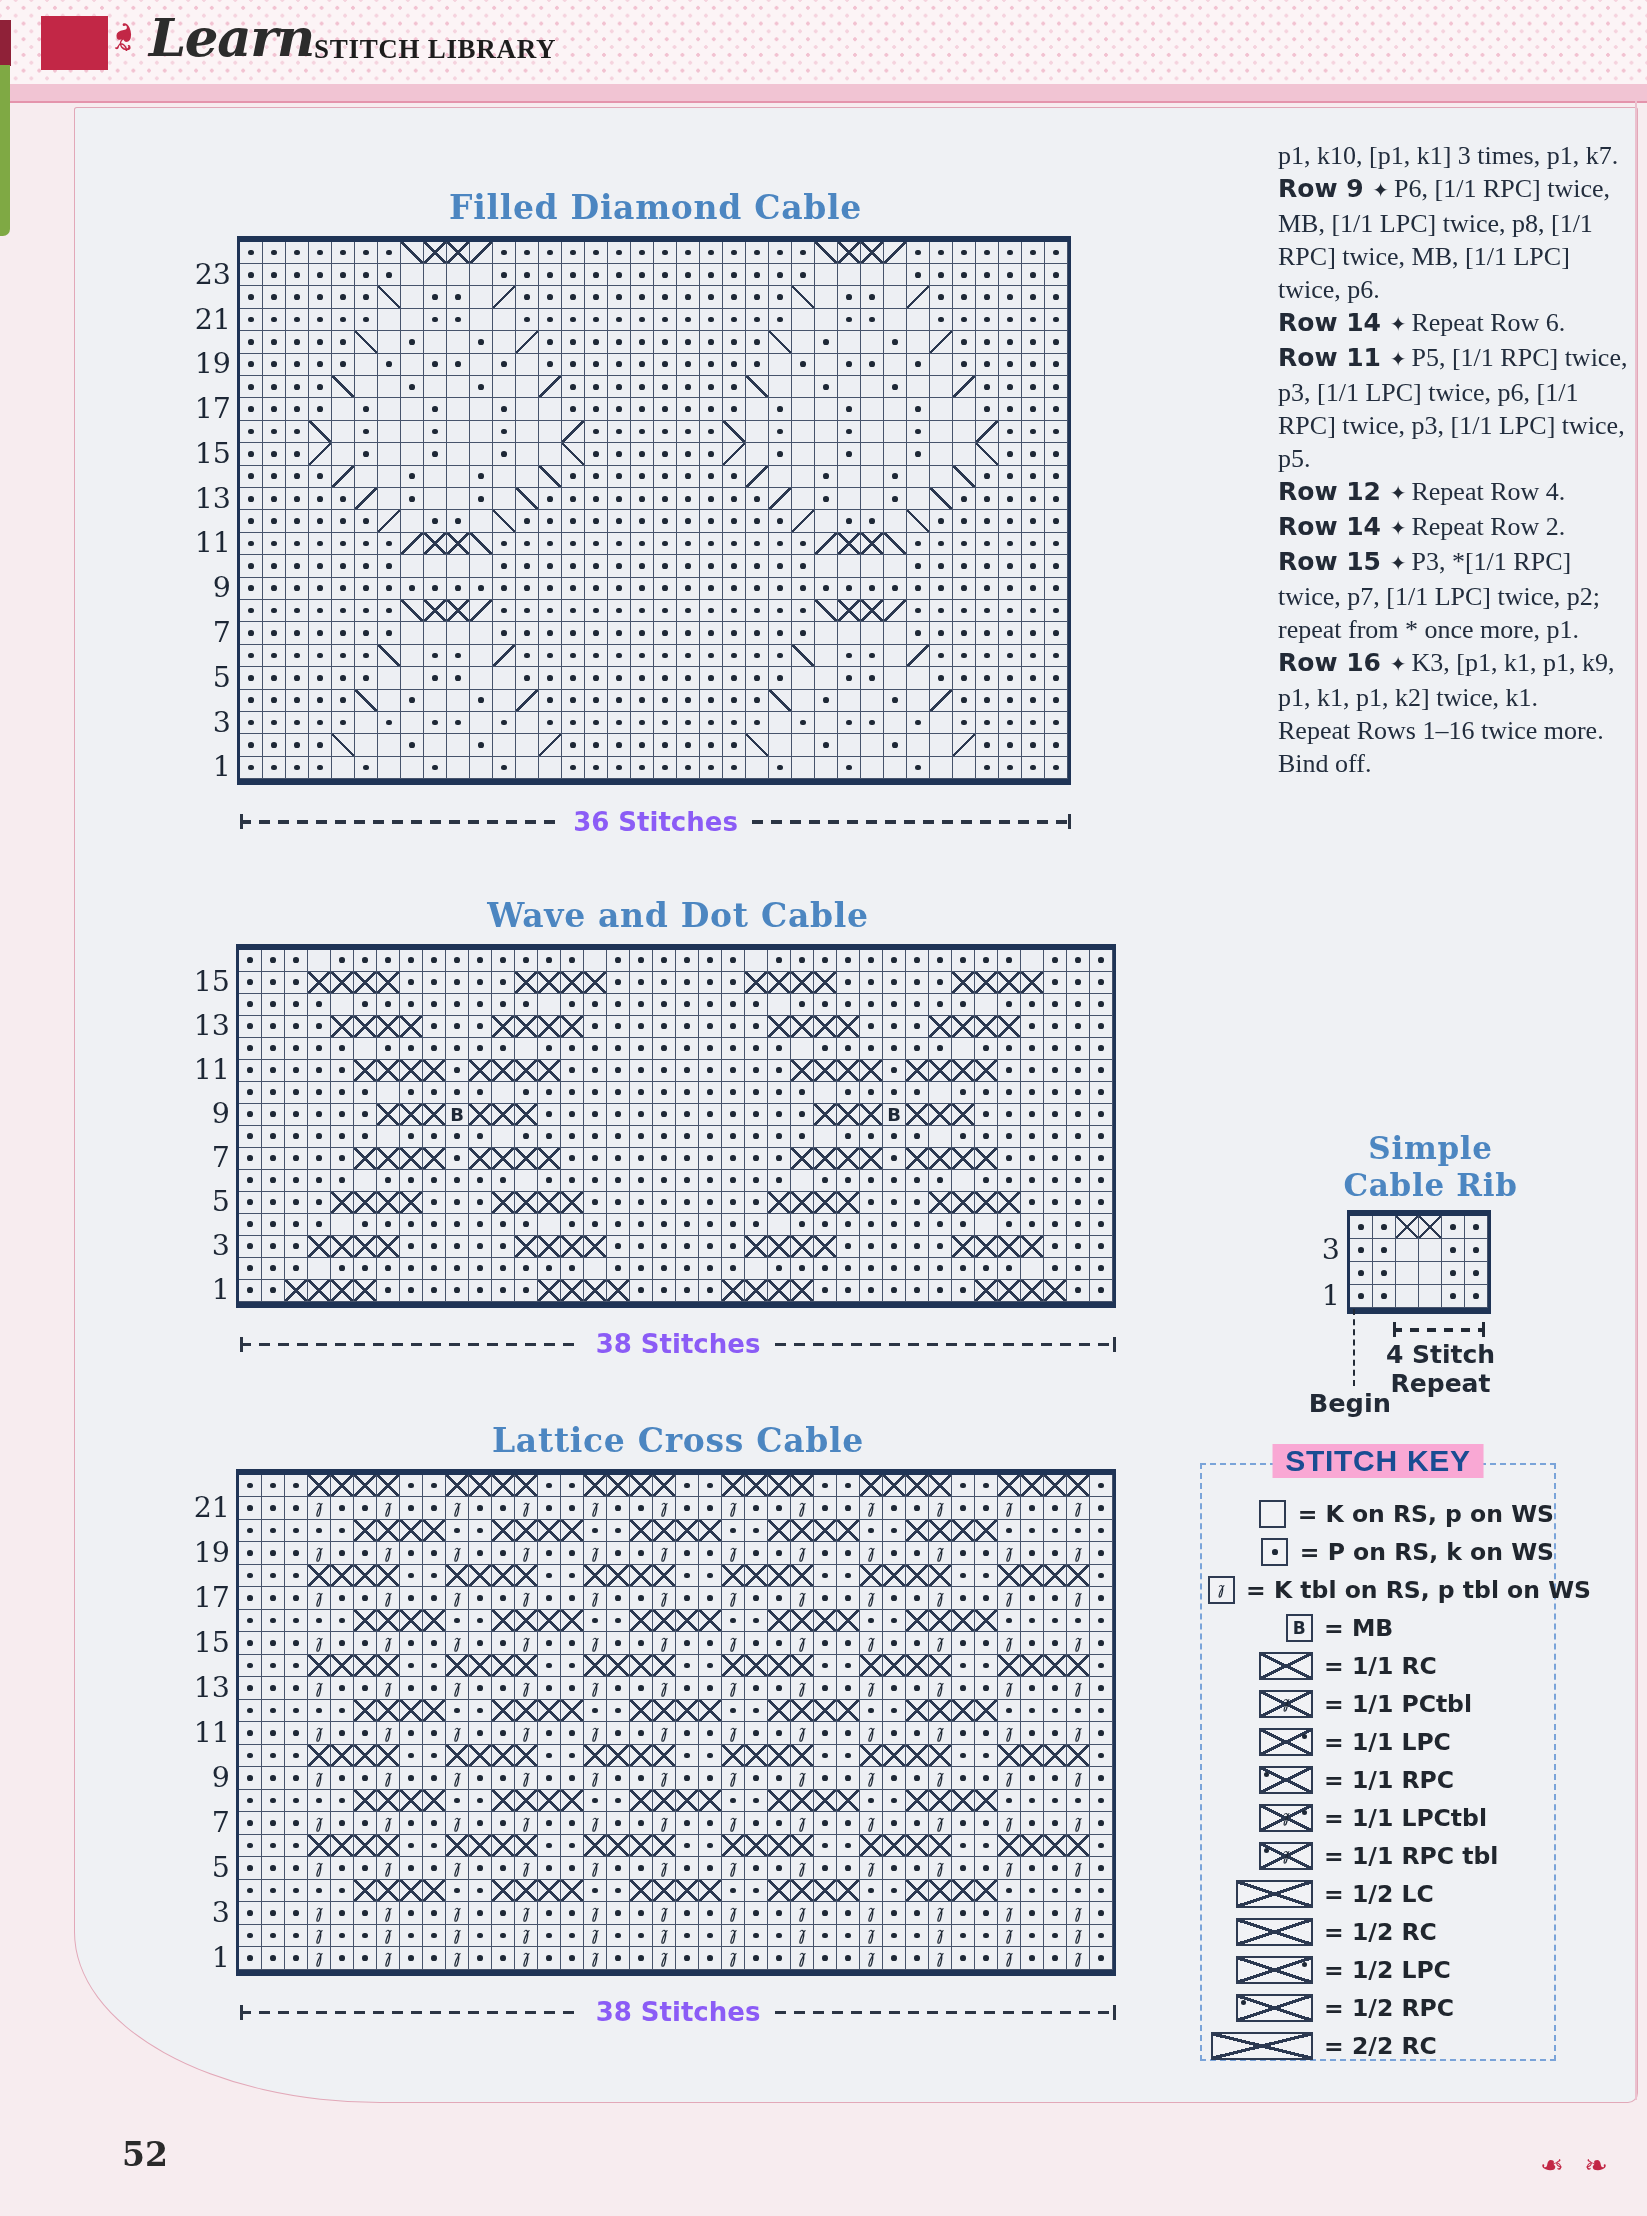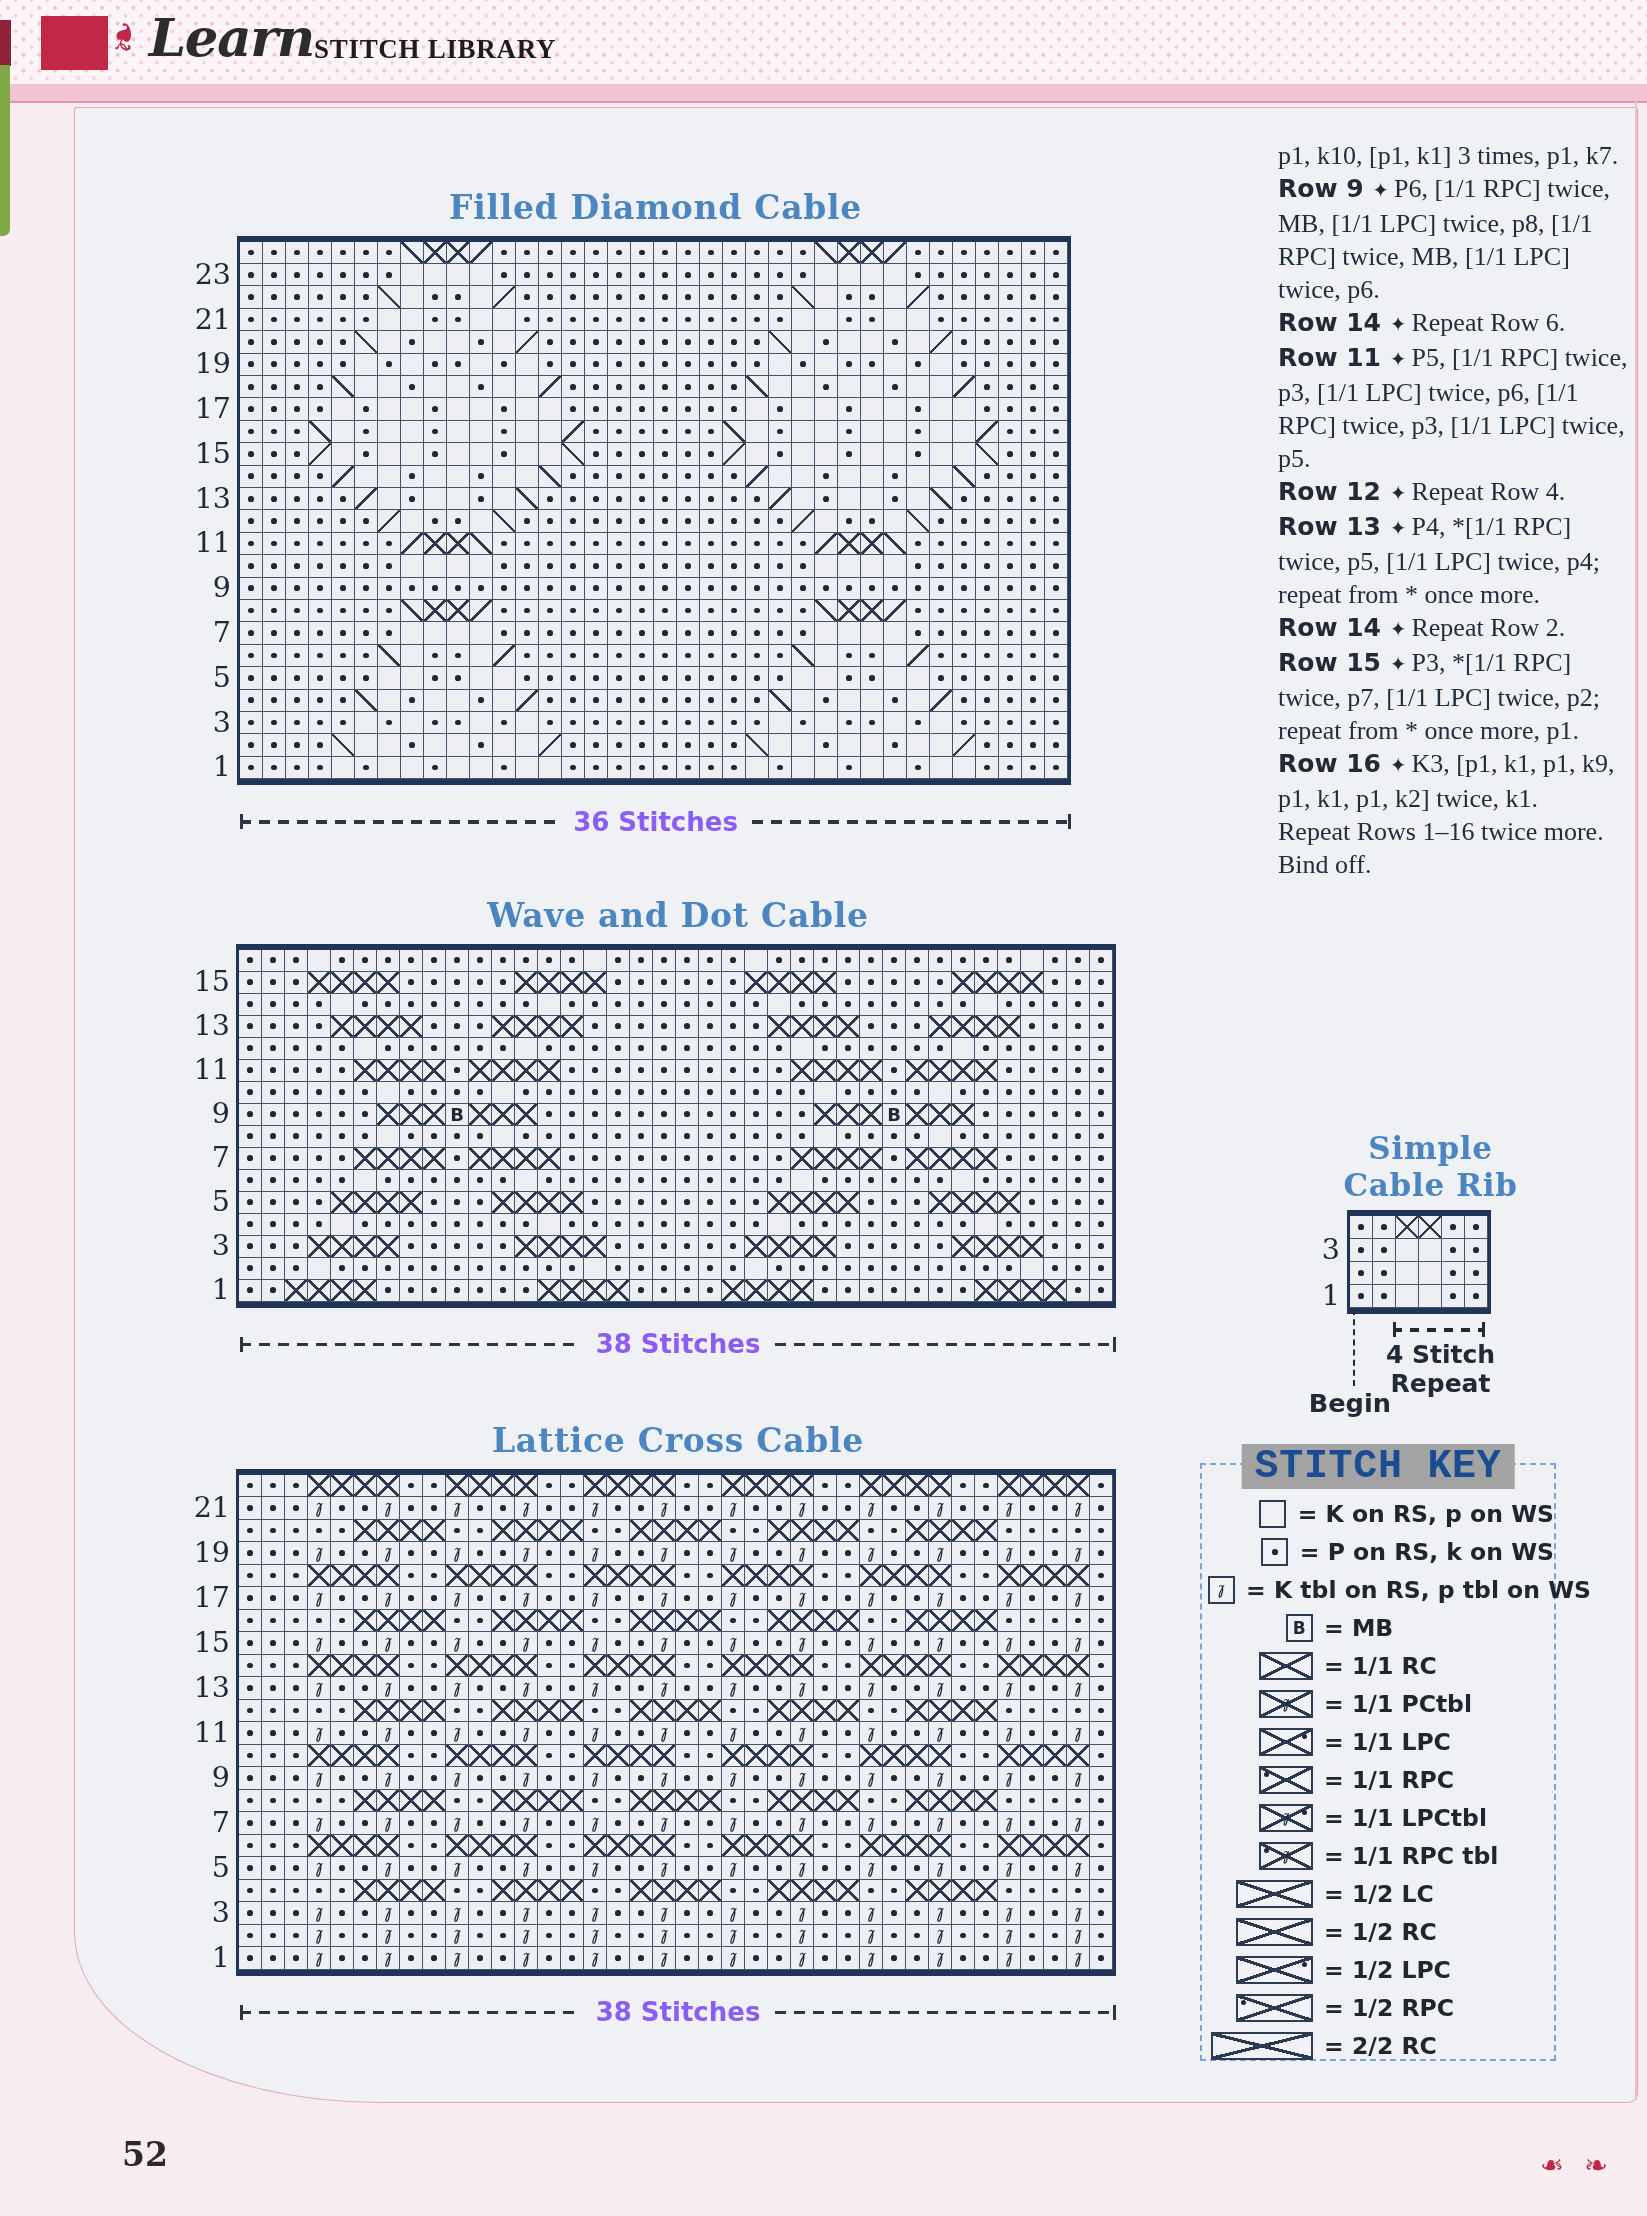--- a/index.html
+++ b/index.html
@@ -90,22 +90,22 @@
   .instructions{position:absolute;left:1278px;top:139px;width:360px;
     font-size:26px;line-height:33px;color:#222d3d;}
   .instructions p{margin:0;}
   .instructions .lbl{font-family:"DejaVu Sans",sans-serif;font-weight:700;font-size:25px;color:#222a36;}
   .instructions .dia{font-size:20px;color:#222a36;}
 
   
   .stitch-key{position:absolute;left:1200px;top:1463px;width:356px;height:598px;
     border:2.8px dashed #7aa4d9;box-sizing:border-box;padding-top:30px;}
   .key-title{position:absolute;top:-21.3px;left:50%;transform:translateX(-50%);
-    background:#a3a3a3;padding:0 12.8px;font-family:Liberation Mono, monospace;font-weight:700;
-    font-size:40px;color:#1a4c92;letter-spacing:0.7px;white-space:nowrap;}
+    background:#f9a8d4;padding:0 12.8px;font-family:Liberation Sans, sans-serif;font-weight:700;
+    font-size:30px;color:#1a4c92;letter-spacing:0.7px;white-space:nowrap;}
   .krow{display:flex;align-items:center;height:38px;padding-left:5.7px;}
   .ksym{width:105px;display:flex;justify-content:flex-end;margin-right:11.4px;}
   .kbox{position:relative;height:24px;border:2.1px solid #2e3b52;background:#f1f2f5;box-sizing:content-box;}
   .w1{width:23px;} .w2{width:50px;} .w3{width:73px;} .w4{width:98px;}
   .kbox.xx{background-image:
     linear-gradient(to top right,transparent 46.5%,#2b3850 46.5%,#2b3850 53.5%,transparent 53.5%),
     linear-gradient(to bottom right,transparent 46.5%,#2b3850 46.5%,#2b3850 53.5%,transparent 53.5%);}
   .kbox.cdot::after{content:"";position:absolute;left:50%;top:50%;margin:-2.8px 0 0 -2.8px;
     width:5.7px;height:5.7px;border-radius:50%;background:#1e2836;}
   .kbox.dL::before{content:"";position:absolute;left:3.6px;top:3.6px;width:5px;height:5px;border-radius:50%;background:#1e2836;}
@@ -2603,21 +2603,20 @@
     <div class="rib-begin-line"></div>
     <div class="rib-begin">Begin</div>
   </div>
 
   <div class="instructions" id="instructions">
       <p><span>p1, k10, [p1, k1] 3 times, p1, k7.</span></p>
       <p><span class="lbl">Row 9 </span><span class="dia">✦ </span><span>P6, [1/1 RPC] twice, MB, [1/1 LPC] twice, p8, [1/1 RPC] twice, MB, [1/1 LPC] twice, p6.</span></p>
       <p><span class="lbl">Row 14 </span><span class="dia">✦ </span><span>Repeat Row 6.</span></p>
       <p><span class="lbl">Row 11 </span><span class="dia">✦ </span><span>P5, [1/1 RPC] twice, p3, [1/1 LPC] twice, p6, [1/1 RPC] twice, p3, [1/1 LPC] twice, p5.</span></p>
       <p><span class="lbl">Row 12 </span><span class="dia">✦ </span><span>Repeat Row 4.</span></p>
-      <p><span class="lbl">Row 13 </span><span class="dia">✦ </span><span>P4, *[1/1 RPC] twice, p5, [1/1 LPC] twice, p4; repeat from * once more.</span></p>
       <p><span class="lbl">Row 14 </span><span class="dia">✦ </span><span>Repeat Row 2.</span></p>
       <p><span class="lbl">Row 15 </span><span class="dia">✦ </span><span>P3, *[1/1 RPC] twice, p7, [1/1 LPC] twice, p2; repeat from * once more, p1.</span></p>
       <p><span class="lbl">Row 16 </span><span class="dia">✦ </span><span>K3, [p1, k1, p1, k9, p1, k1, p1, k2] twice, k1.</span></p>
       <p><span>Repeat Rows 1–16 twice more.</span></p>
       <p><span>Bind off.</span></p>
     </div>
 
   <div class="stitch-key">
     <div class="key-title">STITCH KEY</div>
     <div id="key-items">

